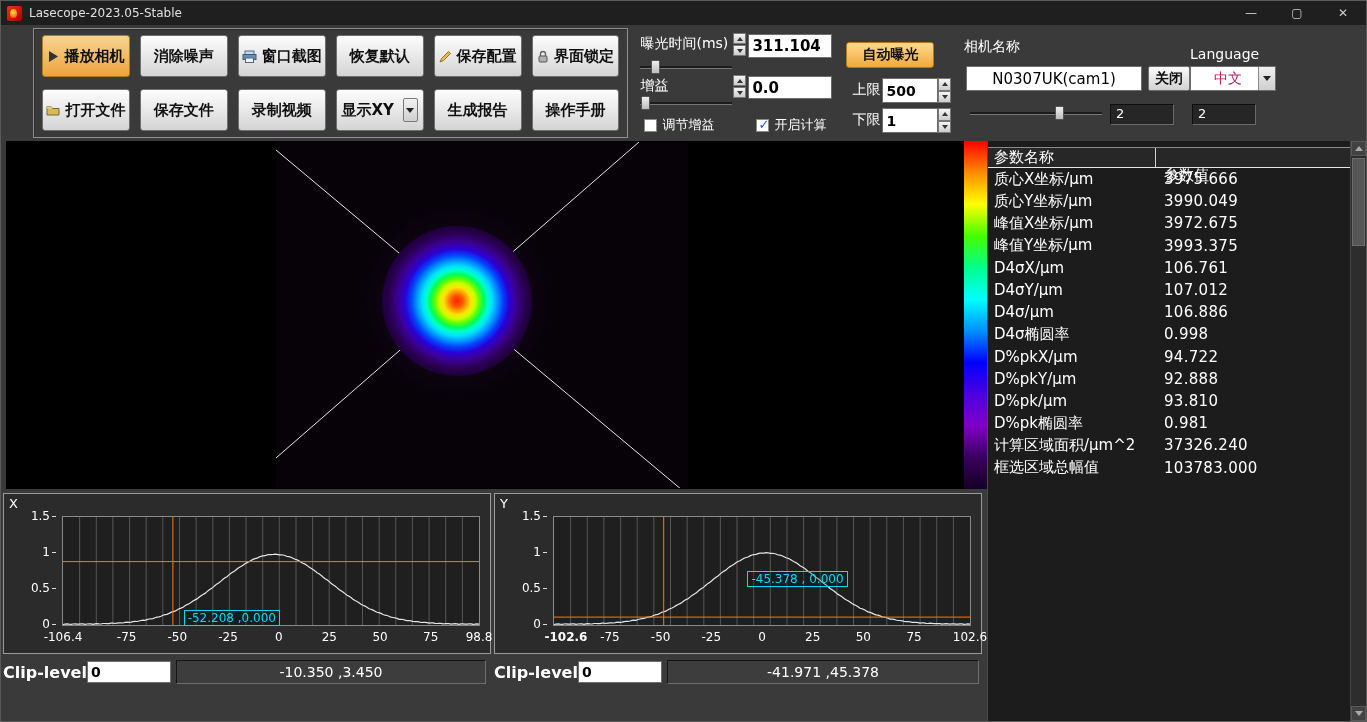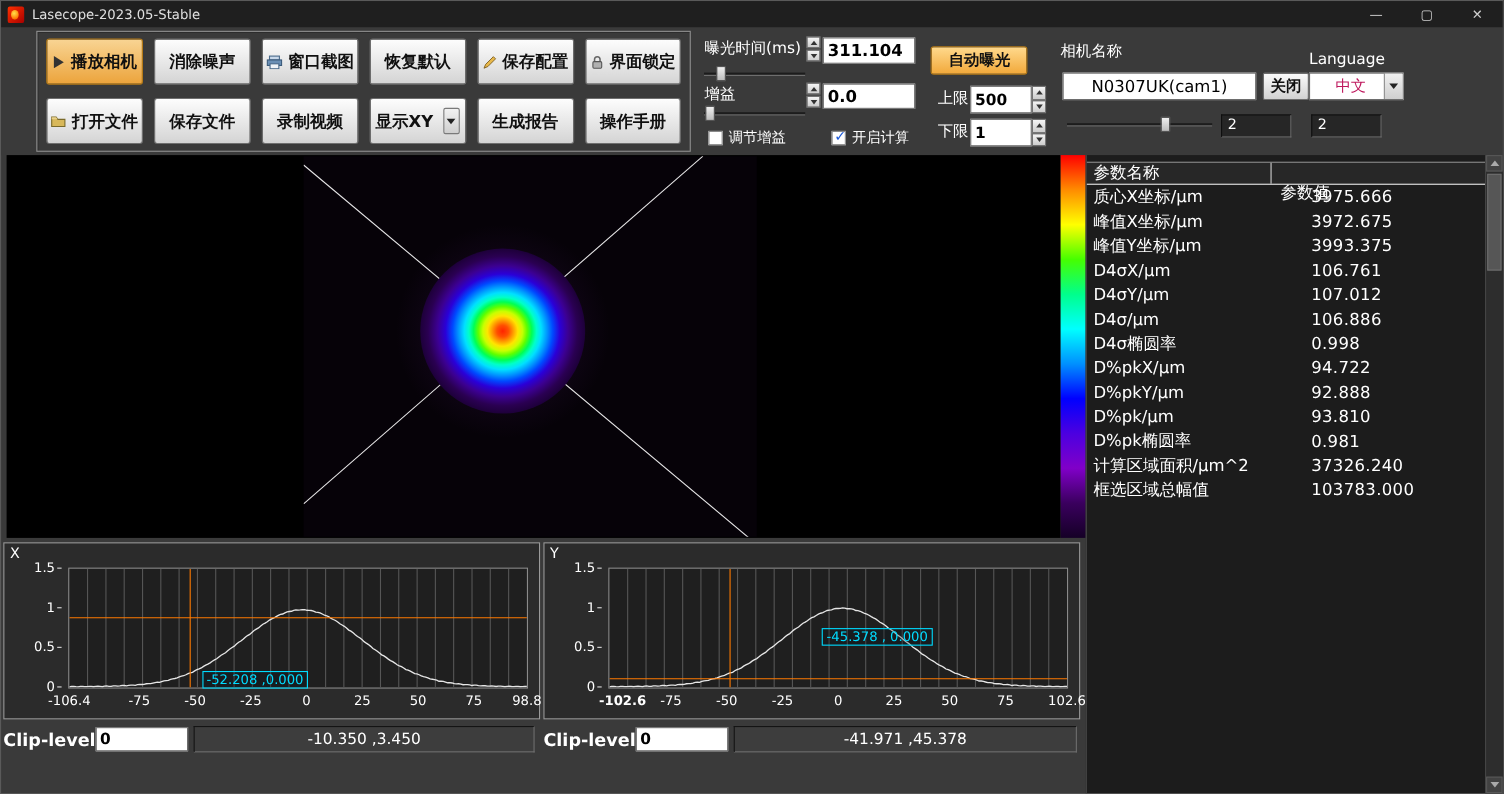--- a/index.html
+++ b/index.html
@@ -90,21 +90,21 @@
       #3c0092 56%,#2a0052 64%,#190031 73%,rgba(12,2,26,0.55) 83%,rgba(5,1,10,0) 100%);}
   .colorbar{width:23px;height:348px;}
 
   
   .param-panel{flex:1;background:#1c1c1c;position:relative;border-left:1px solid #4a4a4a;}
   .param-table{position:absolute;left:0;top:6px;right:16px;}
   .param-header{display:flex;height:21px;background:#272727;color:#fff;font-size:15px;
     border-top:1px solid #8a8a8a;border-bottom:1px solid #e6e6e6;align-items:center;}
   .param-header .hc1{width:168px;padding-left:6px;border-right:1px solid #cfcfcf;align-self:stretch;display:flex;align-items:center;}
   .param-header .hc2{padding-left:8px;margin-top:35px;}
-  .param-row{display:flex;height:22.2px;color:#fff;font-size:15px;align-items:center;gap:28px;}
+  .param-row{display:flex;height:22.2px;color:#fff;font-size:15px;align-items:center;}
   .param-row .pc1{width:168px;padding-left:6px;}
   .param-row .pc2{padding-left:8px;letter-spacing:0.3px;}
   .v-scrollbar{position:absolute;right:0;top:0;bottom:0;width:16px;background:#2d2d2d;border-left:1px solid #444;}
   .sb-arrow{position:absolute;left:0;width:100%;height:15px;background:#424242;border:1px solid #585858;
     display:flex;align-items:center;justify-content:center;}
   .sb-arrow.up{top:0;}
   .sb-arrow.down{bottom:0;}
   .sb-arrow.up::after{content:"";border-left:4px solid transparent;border-right:4px solid transparent;border-bottom:5px solid #aaa;}
   .sb-arrow.down::after{content:"";border-left:4px solid transparent;border-right:4px solid transparent;border-top:5px solid #aaa;}
   .sb-thumb{position:absolute;left:1px;top:17px;width:13px;height:88px;background:#565656;border:1px solid #6d6d6d;}
@@ -418,20 +418,24 @@
         <div class="param-header">
           <div class="hc1">参数名称</div>
           <div class="hc2">参数值</div>
         </div>
         <div id="paramRows">
             <div class="param-row">
               <div class="pc1">质心X坐标/μm</div>
               <div class="pc2">3975.666</div>
             </div>
             <div class="param-row">
+              <div class="pc1">质心Y坐标/μm</div>
+              <div class="pc2">3990.049</div>
+            </div>
+            <div class="param-row">
               <div class="pc1">峰值X坐标/μm</div>
               <div class="pc2">3972.675</div>
             </div>
             <div class="param-row">
               <div class="pc1">峰值Y坐标/μm</div>
               <div class="pc2">3993.375</div>
             </div>
             <div class="param-row">
               <div class="pc1">D4σX/μm</div>
               <div class="pc2">106.761</div>

